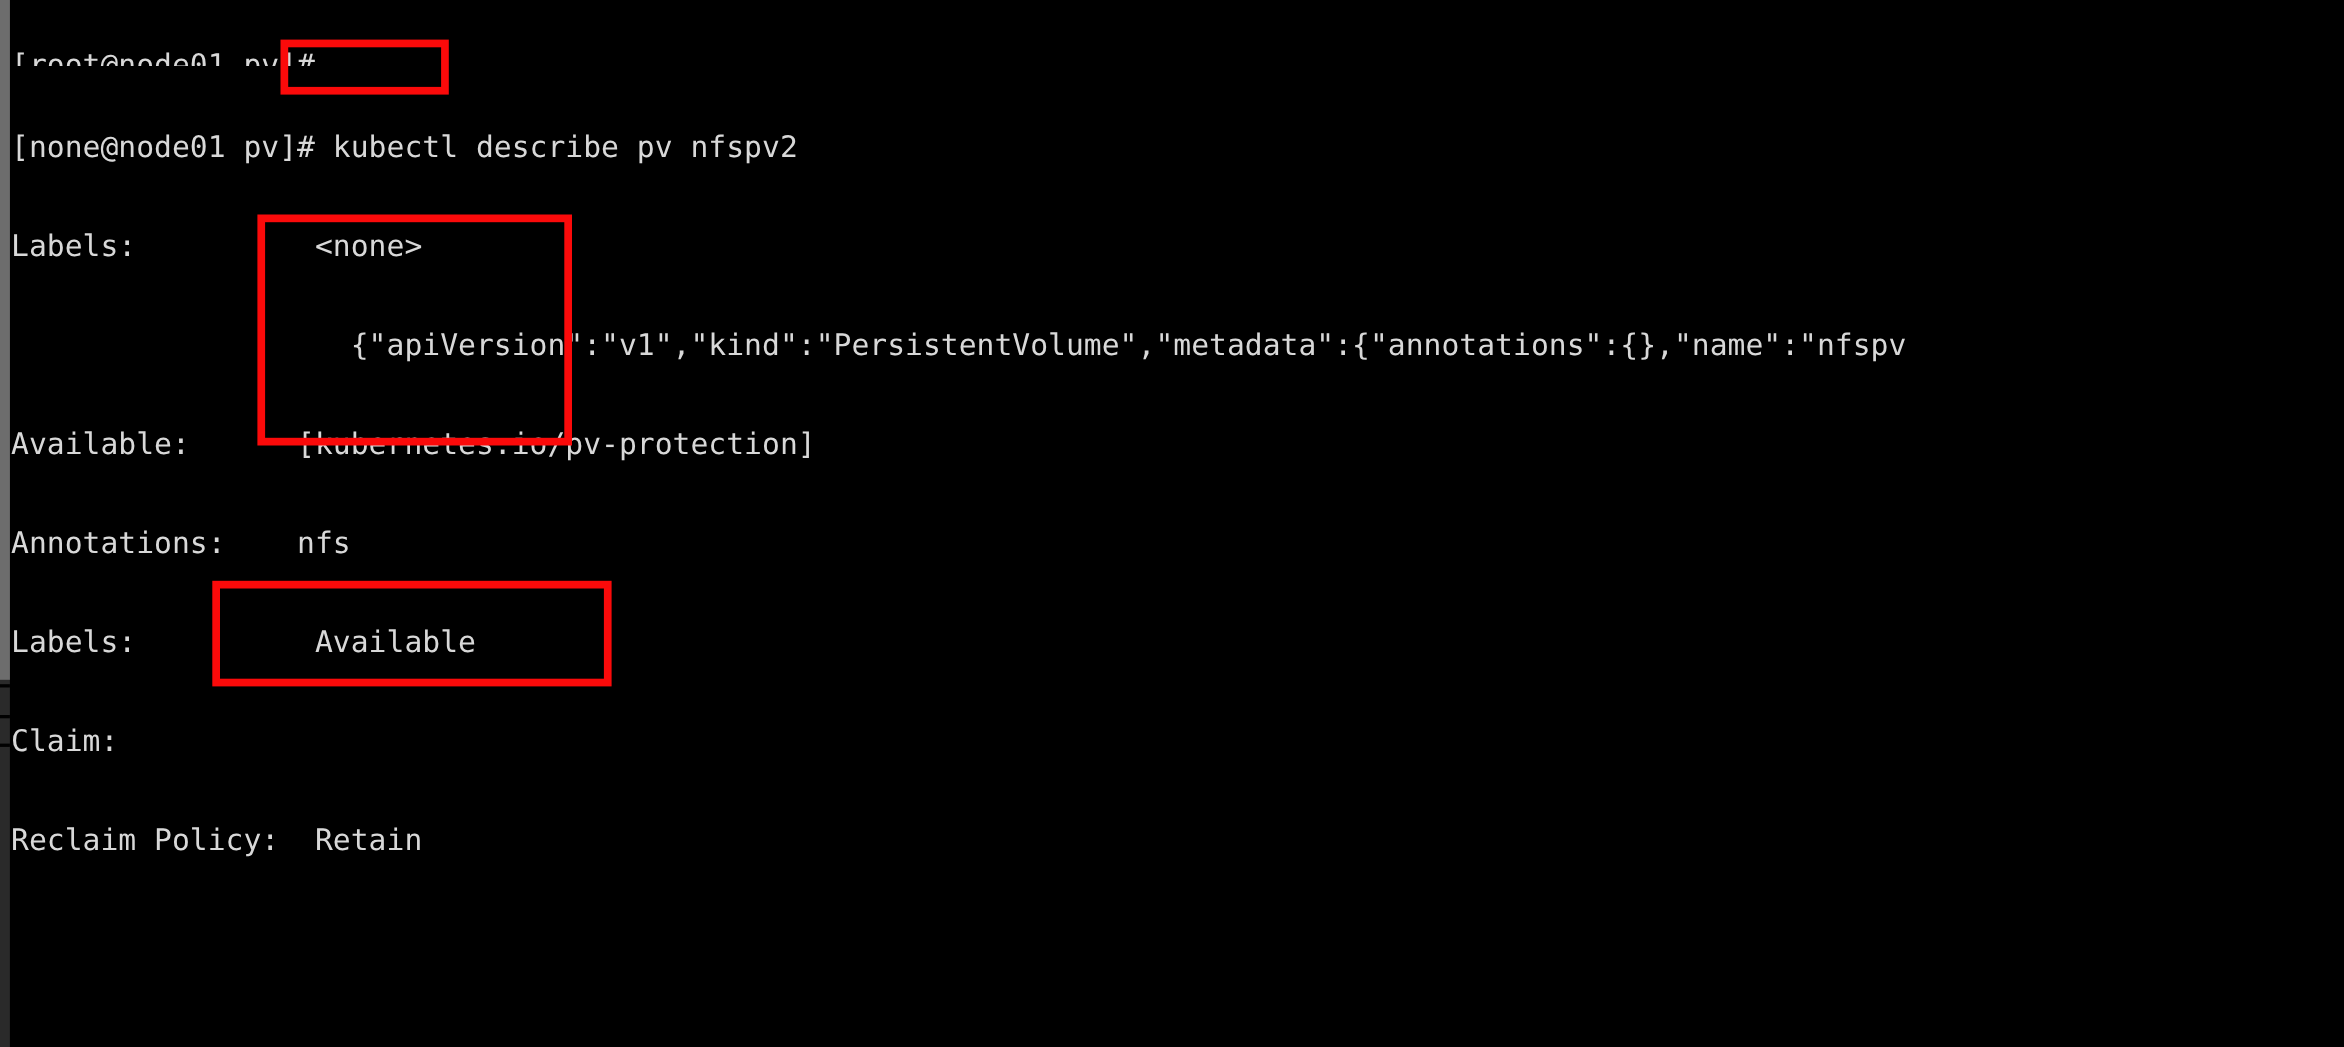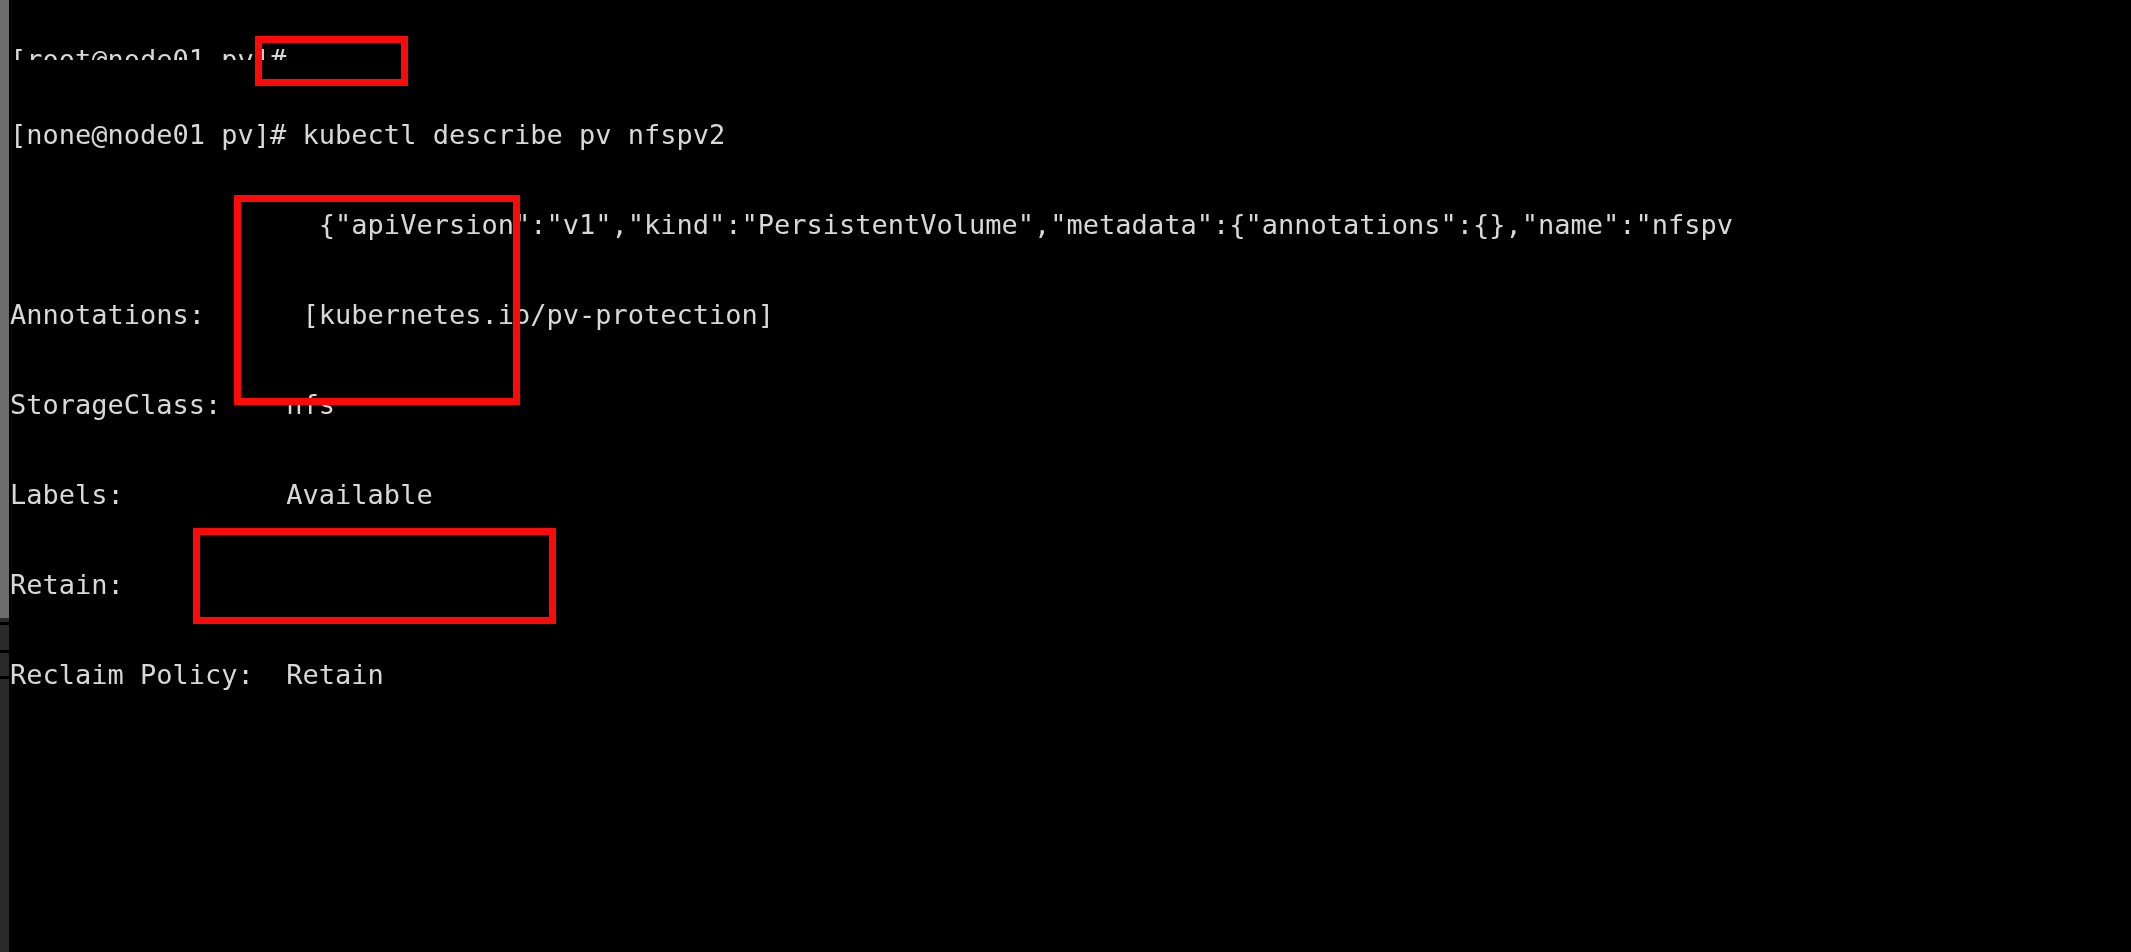--- a/index.html
+++ b/index.html
@@ -88,25 +88,26 @@
   <div class="left-gutter">
     <div class="left-gutter-thumb"></div>
     <div class="left-gutter-notch" style="top:622px;"></div>
     <div class="left-gutter-notch" style="top:650px;"></div>
     <div class="left-gutter-notch" style="top:676px;"></div>
   </div>
 
   <div class="term">
     <div class="line clipped-top">[root@node01 pv]#</div>
     <div class="line">[none@node01 pv]# kubectl describe pv nfspv2</div>
+    <div class="line">Labels:          &lt;none&gt;</div>
     <div class="line">                   {"apiVersion":"v1","kind":"PersistentVolume","metadata":{"annotations":{},"name":"nfspv</div>
-    <div class="line">Annotations:      [kubernetes.io/pv-protection]</div>
-    <div class="line">StorageClass:    nfs</div>
+    <div class="line">Available:      [kubernetes.io/pv-protection]</div>
+    <div class="line">Annotations:    nfs</div>
     <div class="line">Labels:          Available</div>
-    <div class="line">Retain:</div>
+    <div class="line">Claim:</div>
     <div class="line">Reclaim Policy:  Retain</div>
     
     
     
     
     
     
     
     
     

